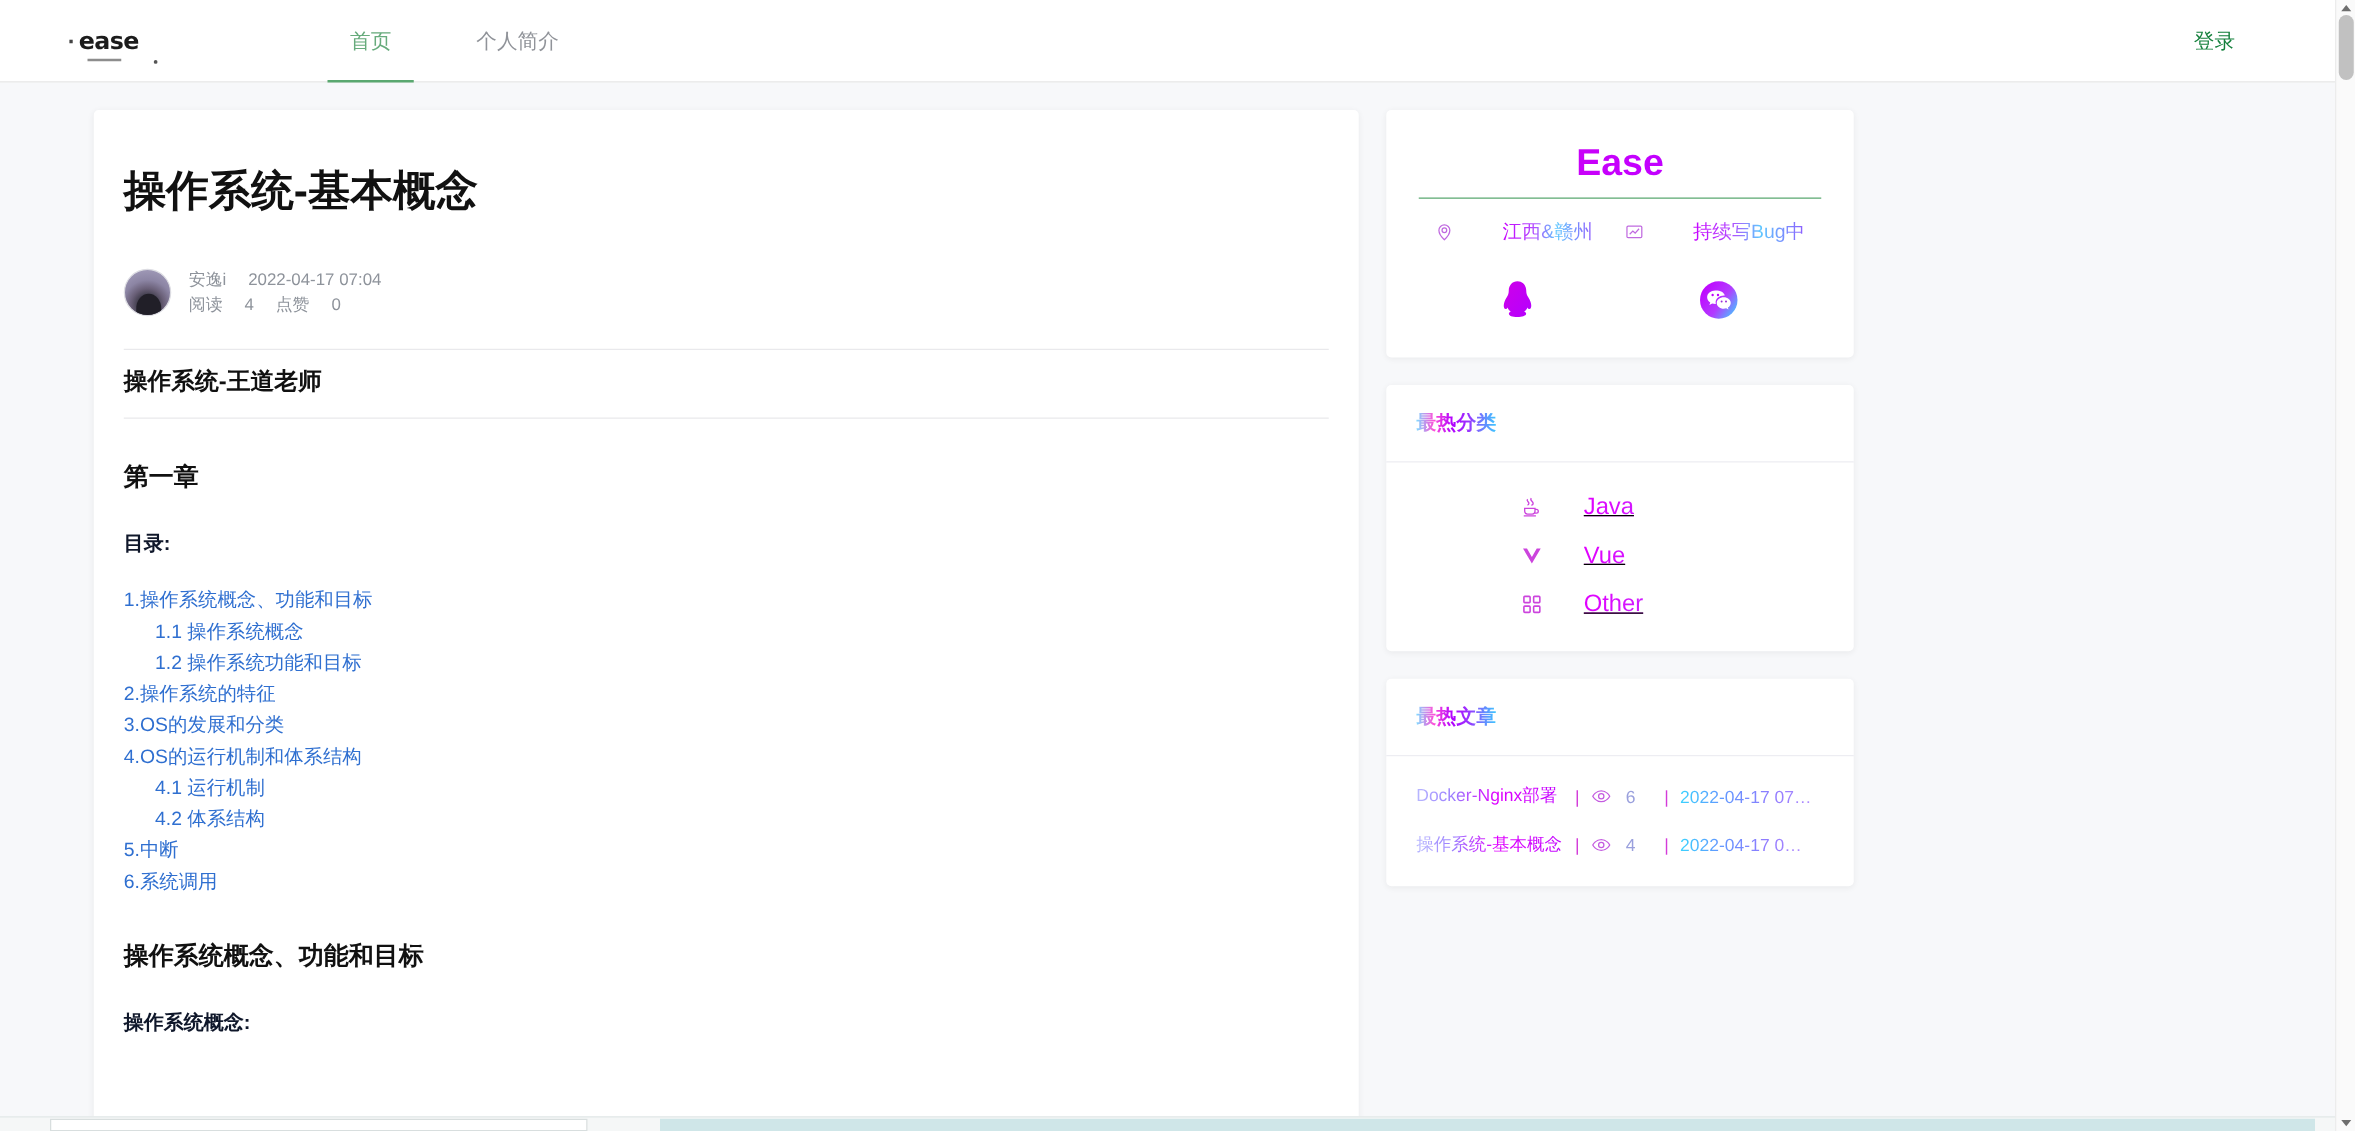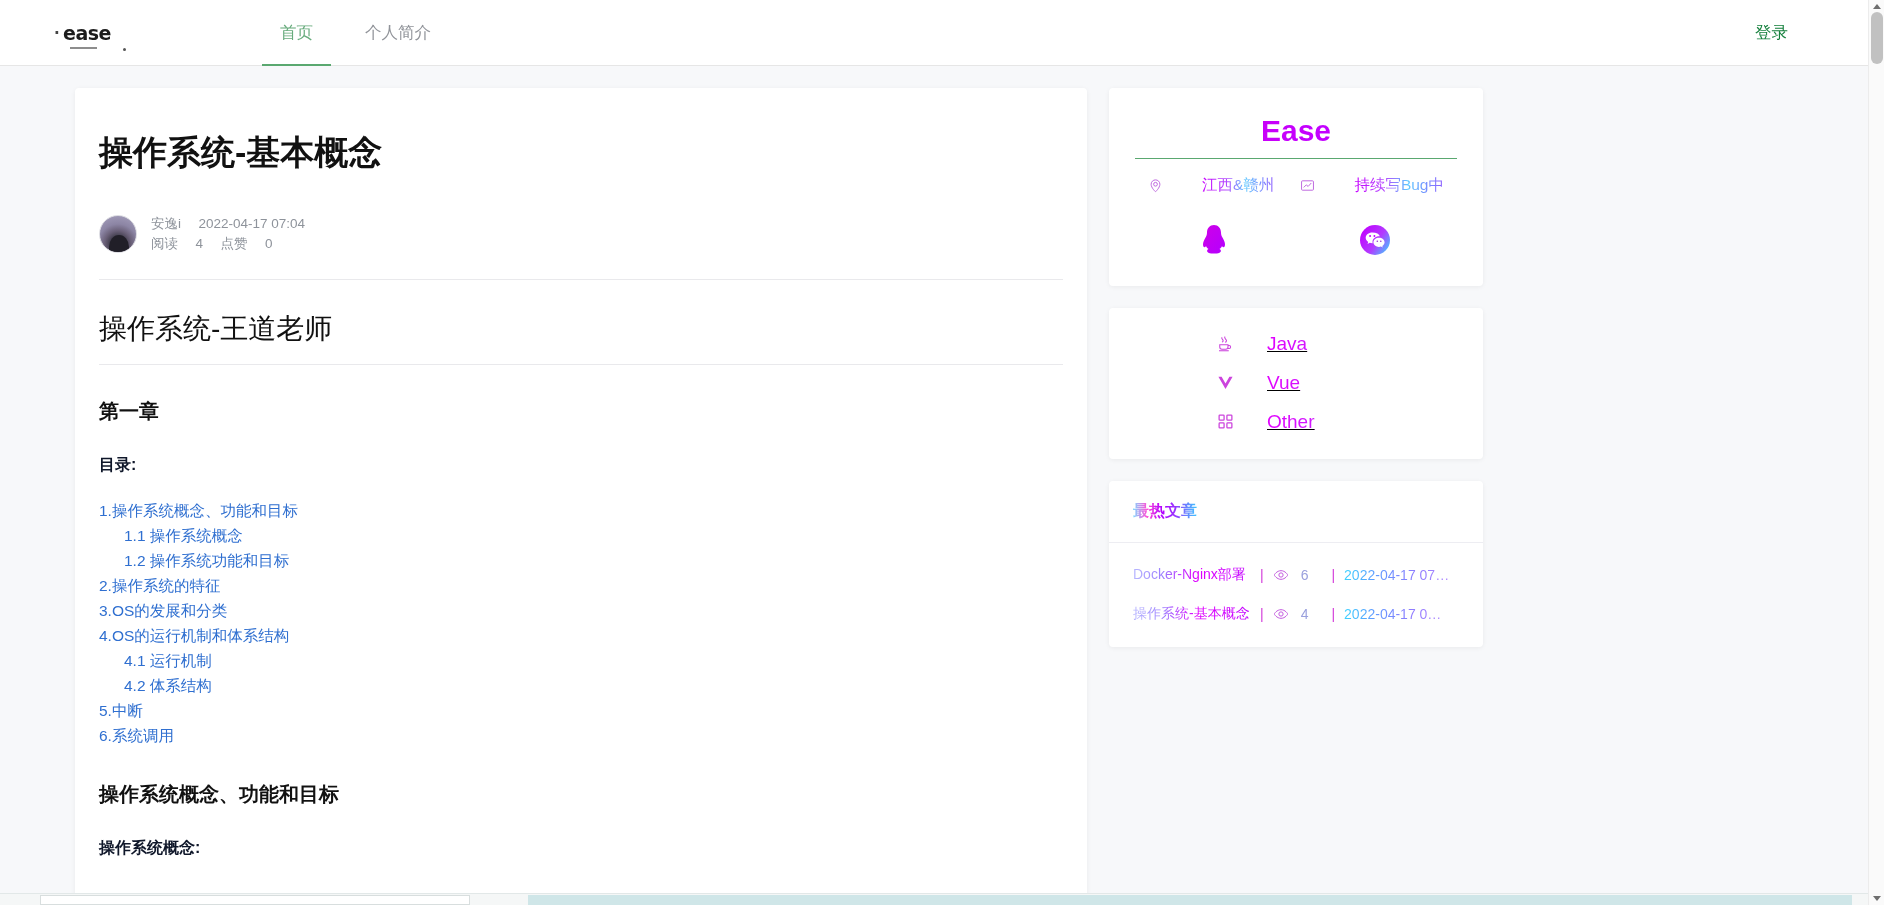--- a/index.html
+++ b/index.html
@@ -65,21 +65,21 @@
     background: #555;
   }
 
   .nav-tabs {
     position: absolute;
     left: 262px;
     top: 0;
     height: 66px;
     display: flex;
     align-items: center;
-    gap: 16px;
+    gap: 32px;
   }
   .nav-tab {
     height: 66px;
     padding: 0 18px;
     display: flex;
     align-items: center;
     justify-content: center;
     font-size: 16.5px;
     color: #909399;
     cursor: pointer;
@@ -170,24 +170,24 @@
   }
   .meta-lines {
     margin-left: 14px;
     font-size: 13.5px;
     color: #8e939b;
     line-height: 20px;
   }
   .meta-lines .sep { display: inline-block; width: 10px; }
 
   .section-h1 {
-    font-size: 28px;
-    font-weight: 400;
+    font-size: 19px;
+    font-weight: 700;
     color: #111;
-    margin: 30px 0 0 0;
+    margin: 12px 0 0 0;
     padding-bottom: 16px;
     border-bottom: 1px solid #e9e9ec;
   }
   .section-h2 {
     font-size: 20px;
     font-weight: 700;
     color: #111;
     margin: 33px 0 0 0;
   }
   .section-h3 {
@@ -487,20 +487,23 @@
             <ellipse cx="15.4" cy="12" rx=".95" ry=".95" fill="#c100ff"></ellipse>
             <path fill="#ffffff" d="M25.6 18.3c0-2.5-2.5-4.6-5.6-4.6s-5.6 2-5.6 4.6c0 2.5 2.5 4.6 5.6 4.6.7 0 1.3-.1 1.9-.3l1.9 1-.5-1.6c1.4-.9 2.3-2.2 2.3-3.7z"></path>
             <ellipse cx="18.3" cy="17.2" rx=".8" ry=".8" fill="#9a2bd6"></ellipse>
             <ellipse cx="21.8" cy="17.2" rx=".8" ry=".8" fill="#9a2bd6"></ellipse>
           </svg>
         </span>
       </div>
     </div>
 
     <div class="card list-card">
+      <div class="list-card-head">
+        <span class="grad-title">最热分类</span>
+      </div>
       <div class="cat-body" id="cat-list">
           <div class="cat-row">
             <span class="cat-icon">
               <svg width="18" height="18" viewBox="0 0 24 24" fill="none" stroke="currentColor" stroke-width="1.4">
                 <path d="M8 3c-1.5 2 1.5 3 1.5 4.5S8 9.5 8 9.5"></path>
                 <path d="M12 2c-2 2.5 2 3.5 2 5.5s-2 2-2 2"></path>
                 <path d="M5 13h11v3a3 3 0 0 1-3 3H8a3 3 0 0 1-3-3z"></path>
                 <path d="M16 14h1.5a2 2 0 0 1 0 4H16"></path>
                 <path d="M4 21h13"></path>
               </svg>

